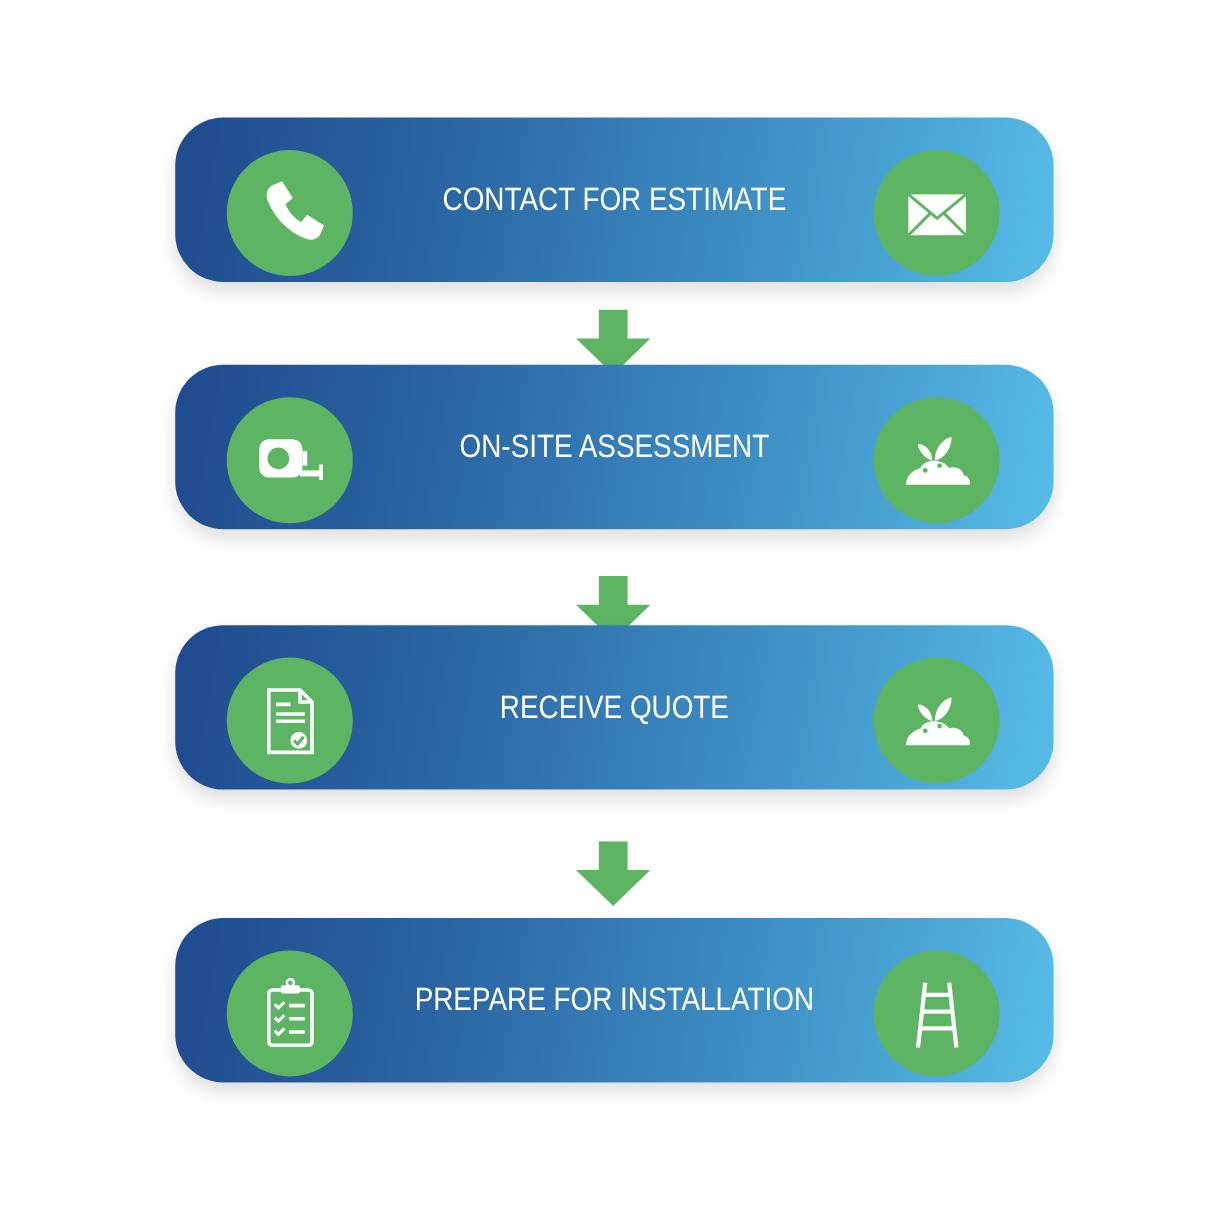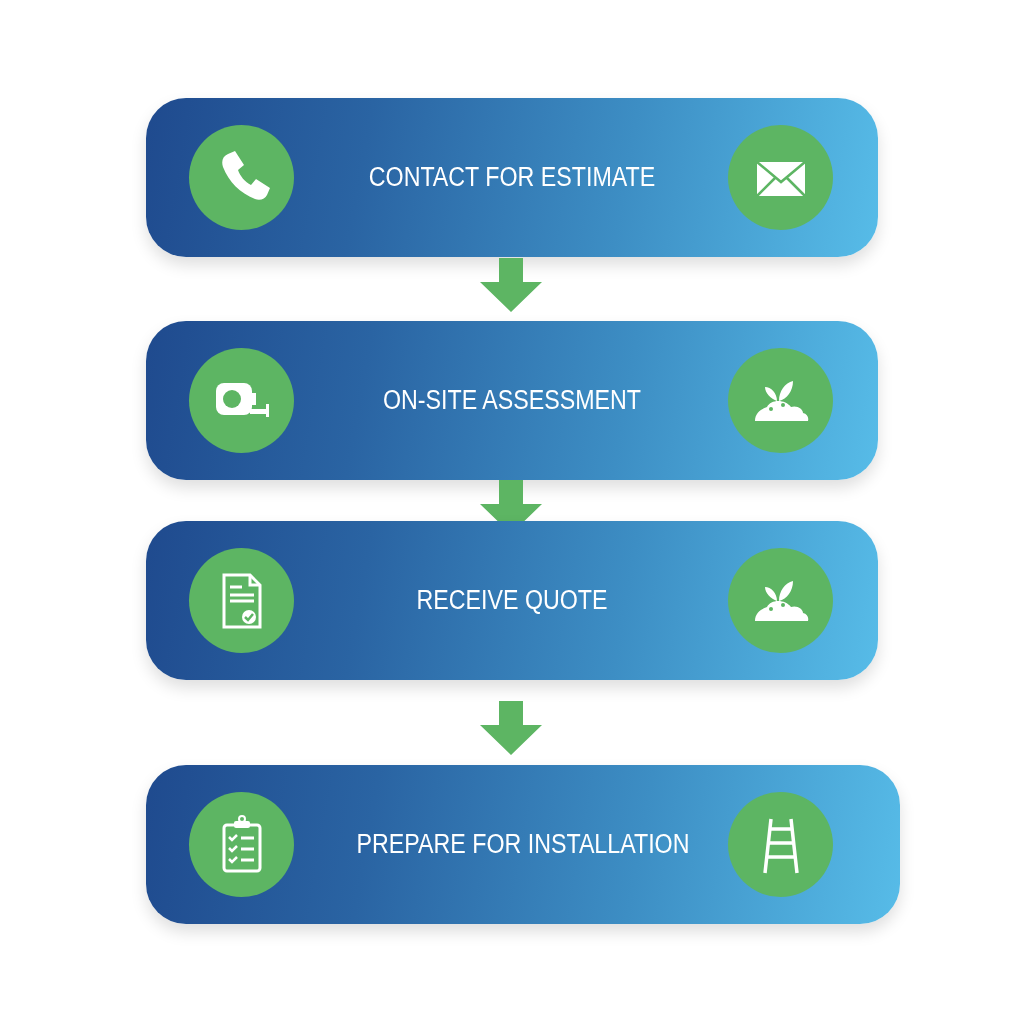--- a/index.html
+++ b/index.html
@@ -1,17 +1,17 @@
 <!DOCTYPE html>
 <html><head>
 <meta charset="utf-8">
 <style>
   html, body { margin:0; padding:0; }
   body { width:1024px; height:1024px; background:#ffffff; position:relative; overflow:hidden; font-family:"Liberation Sans", sans-serif; }
-  .step { position:absolute; left:146px; width:732px; height:159px; border-radius:40px;
+  .step { position:absolute; left:146px; width:732px; height:137px; border-radius:40px;
     background: linear-gradient(100deg, #1f4a8e 0%, #2a64a3 30%, #3d8ec4 65%, #57bce8 100%);
     box-shadow: 0 8px 16px rgba(0,0,0,0.13); }
   .circle { position:absolute; top:27px; width:105px; height:105px; border-radius:50%; background:#5db563; display:flex; align-items:center; justify-content:center; }
   .circle.left { left:43px; }
   .circle.right { left:582px; }
   .circle svg { width:64px; height:64px; }
   .label { position:absolute; left:120px; right:120px; top:0; bottom:0; display:flex; align-items:center; justify-content:center;
     color:#ffffff; font-family:"Liberation Sans", sans-serif; font-size:27px; letter-spacing:0px; transform:scaleX(0.86); white-space:nowrap; }
   .arrow { position:absolute; left:480px; width:62px; height:56px; }
 </style>
@@ -30,21 +30,21 @@
         <rect x="8" y="16" width="48" height="34" fill="#fff"></rect>
         <path d="M8 16 L32 36 L56 16 M8 50 L26 32 M56 50 L38 32" stroke="#5db563" stroke-width="2.5" fill="none"></path>
       </svg>
   </div>
 </div>
 
 <svg class="arrow" style="top:258px;" viewBox="0 0 62 56">
     <path fill="#5db563" d="M19 0 H43 V24 H62 L31 54 L0 24 H19 Z"></path>
   </svg>
 
-<div class="step" style="top:321px;text-decoration:underline;">
+<div class="step" style="top:304px;text-decoration:underline;">
   <div class="circle left">
     <svg viewBox="0 0 64 64">
         <rect x="6" y="14" width="36" height="32" rx="8" fill="#fff"></rect>
         <circle cx="22" cy="30" r="9" fill="#5db563"></circle>
         <rect x="42" y="24" width="4" height="12" fill="#fff"></rect>
         <rect x="40" y="40" width="18" height="5" fill="#fff"></rect>
         <rect x="56" y="35" width="3" height="13" fill="#fff"></rect>
       </svg>
   </div>
   <div class="label">ON-SITE ASSESSMENT</div>
@@ -80,21 +80,21 @@
         <circle cx="34" cy="36" r="2" fill="#5db563"></circle>
         <path fill="#fff" d="M28 32 C22 30 16 24 16 18 C22 18 28 24 28 32 Z M30 32 C30 22 36 14 44 12 C44 22 38 30 30 32 Z"></path>
       </svg>
   </div>
 </div>
 
 <svg class="arrow" style="top:701px;" viewBox="0 0 62 56">
     <path fill="#5db563" d="M19 0 H43 V24 H62 L31 54 L0 24 H19 Z"></path>
   </svg>
 
-<div class="step" style="top:765px;padding-left:22px;">
+<div class="step" style="top:765px;">
   <div class="circle left">
     <svg viewBox="0 0 64 64">
         <rect x="14" y="12" width="36" height="46" rx="3" fill="none" stroke="#fff" stroke-width="3"></rect>
         <rect x="24" y="8" width="16" height="7" rx="2" fill="#fff"></rect>
         <circle cx="32" cy="6" r="3" fill="none" stroke="#fff" stroke-width="2"></circle>
         <path d="M19 24 l3 3 l5 -5 M19 35 l3 3 l5 -5 M19 46 l3 3 l5 -5" stroke="#fff" stroke-width="2.5" fill="none"></path>
         <path d="M31 25 H44 M31 36 H44 M31 47 H44" stroke="#fff" stroke-width="3"></path>
       </svg>
   </div>
   <div class="label">PREPARE FOR INSTALLATION</div>

